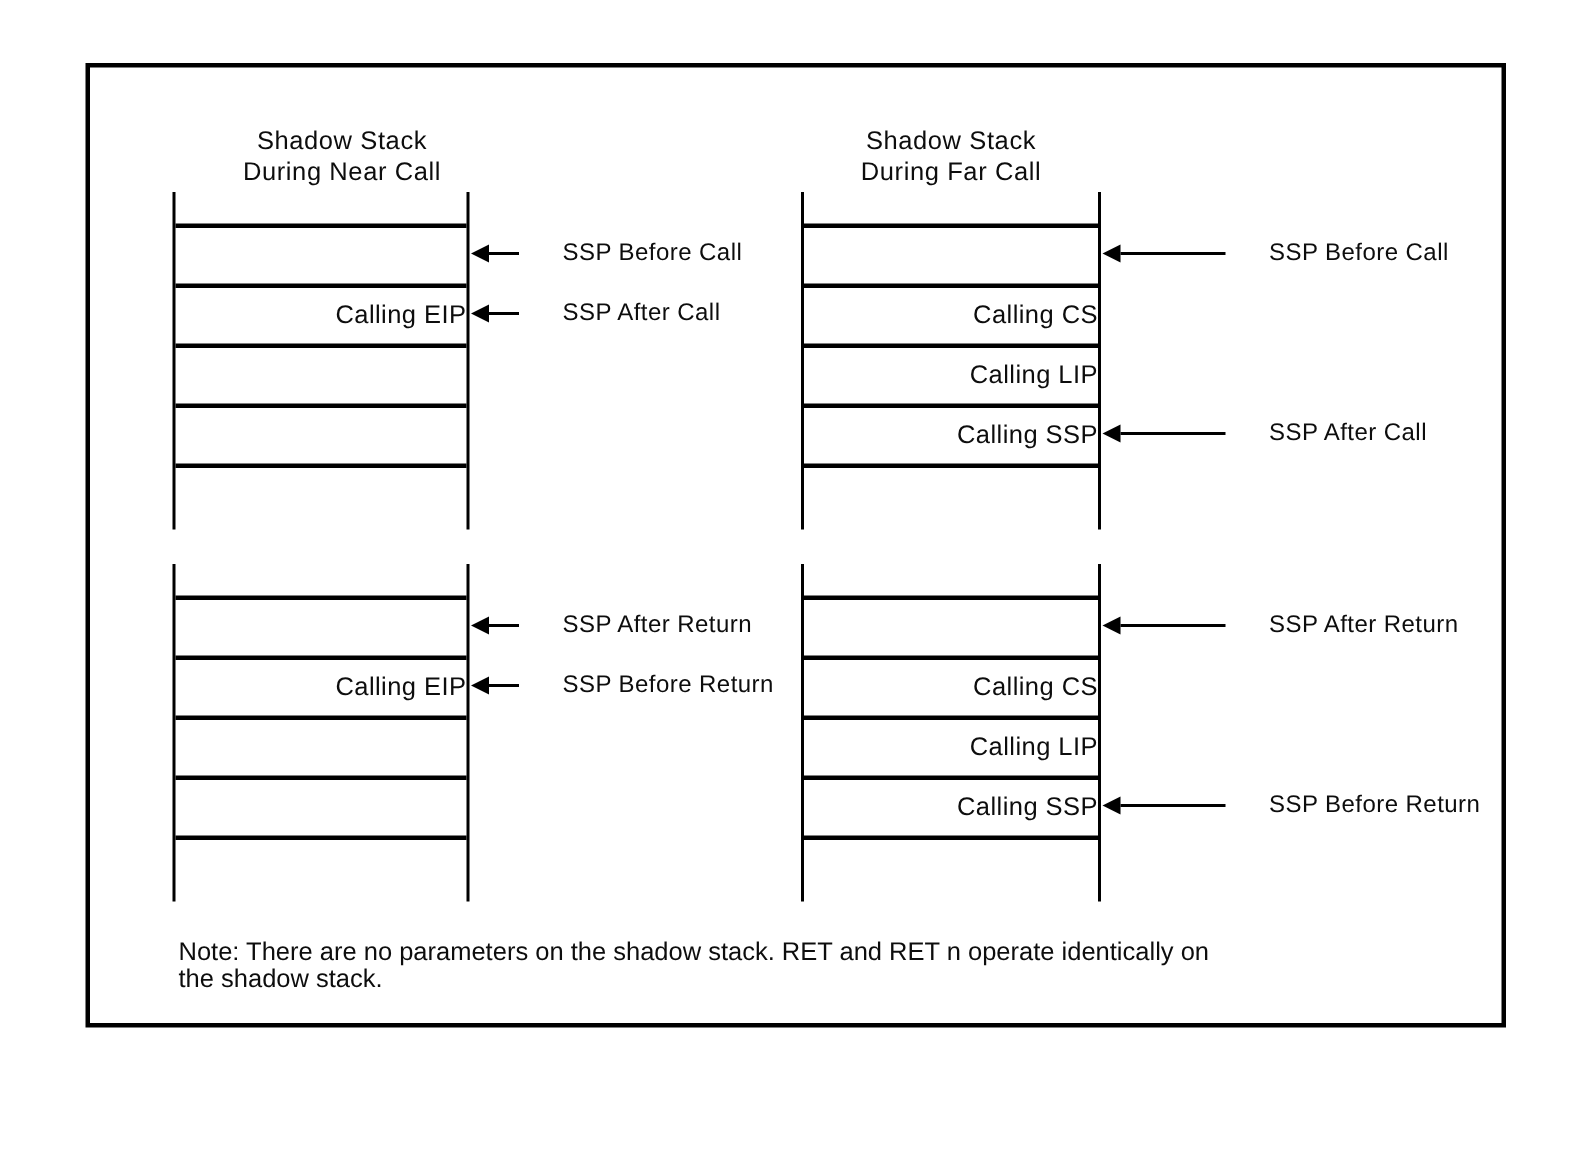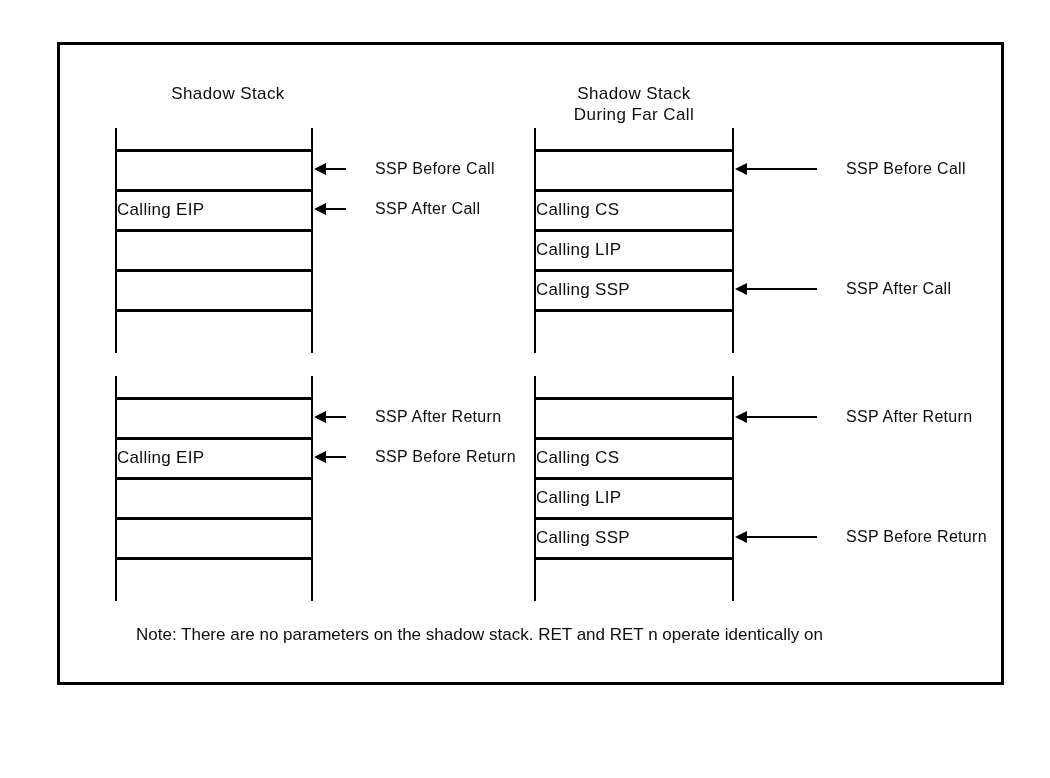--- a/index.html
+++ b/index.html
@@ -17,58 +17,59 @@
     letter-spacing:0.4px; color:#0d0d0d; white-space:nowrap;
   }
   
   .stack-body {
     position:absolute; box-sizing:border-box; width:198px;
     border-left:2px solid #000; border-right:2px solid #000;
   }
   .stub { height:21px; }
   .cell {
     box-sizing:border-box; height:40px; border-top:3px solid #000;
-    font-size:17px; line-height:36px; text-align:left; letter-spacing:0.3px;
+    font-size:17px; line-height:36px; text-align:right; letter-spacing:0.3px;
     color:#0d0d0d; overflow:hidden;
   }
   .closing { height:0; border-top:3px solid #000; }
   .tail { height:41px; }
   
   .arrow { position:absolute; height:14px; display:flex; align-items:center; }
   .arrow-head {
     width:0; height:0; flex:none;
     border-top:6px solid transparent; border-bottom:6px solid transparent;
     border-right:12px solid #000;
   }
   .arrow-shaft { height:2px; background:#000; flex:none; }
   .shaft-short { width:20px; }
   .shaft-long  { width:70px; }
   .arrow-label {
     margin-left:29px; font-size:16px; letter-spacing:0.3px;
     white-space:nowrap; color:#0d0d0d;
   }
   
-  .note { position:absolute; left:136px; top:626px; font-size:17px; line-height:18px; }
+  .note { position:absolute; left:119px; top:626px; font-size:17px; line-height:18px; }
   .note div { white-space:nowrap; }
   
   .caption {
     position:absolute; left:57px; top:690px; width:947px; text-align:center;
     color:#0a69b4; font-size:26px; font-weight:bold; line-height:34px;
   }
   .caption-text { display:inline-block; transform:scaleX(0.82); transform-origin:center; white-space:pre; }
 </style>
 </head>
 <body>
 
 <div class="page">
 
   <div class="figure-box"></div>
 
   <div class="stack-title" style="left:129px; top:83px; width:198px;">
     <div>Shadow Stack</div>
+    <div>During Near Call</div>
   </div>
   <div class="stack-title" style="left:534px; top:83px; width:200px;">
     <div>Shadow Stack</div>
     <div>During Far Call</div>
   </div>
 
   <div class="stack-body" style="left:115px; top:128px;">
     <div class="stub"></div>
     <div class="cell"></div>
     <div class="cell">Calling EIP</div>
@@ -147,16 +148,17 @@
     <span class="arrow-label">SSP After Return</span>
   </div>
   <div class="arrow" style="left:735px; top:530px;">
     <span class="arrow-head"></span>
     <span class="arrow-shaft shaft-long"></span>
     <span class="arrow-label">SSP Before Return</span>
   </div>
 
   <div class="note">
     <div>Note: There are no parameters on the shadow stack. RET and RET n operate identically on</div>
+    <div>the shadow stack.</div>
   </div>
 
 
 </div>
 
 </body></html>

